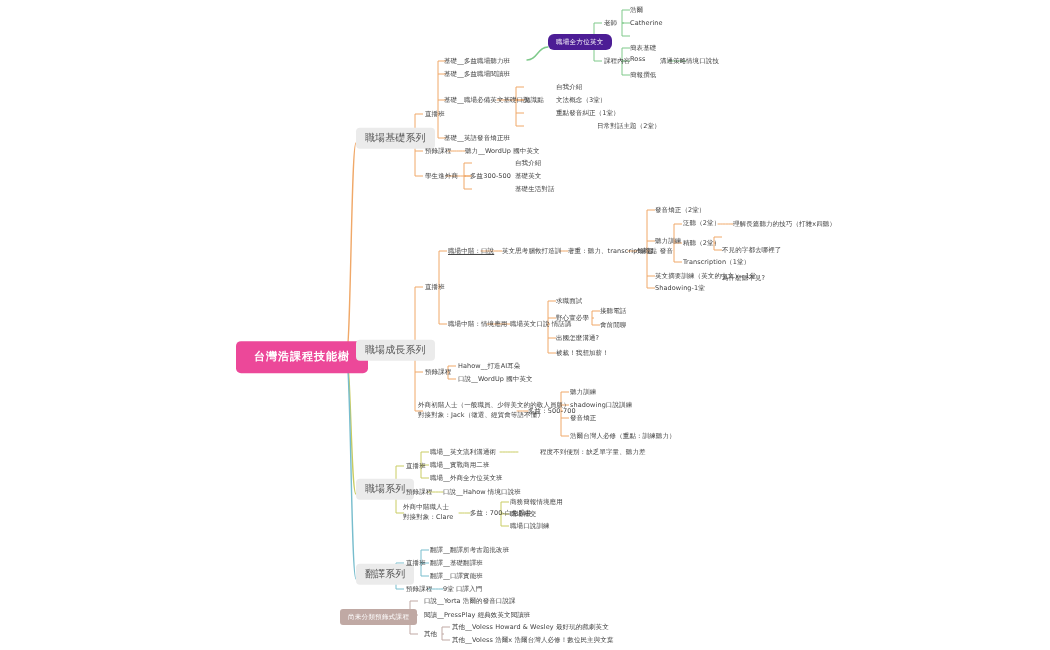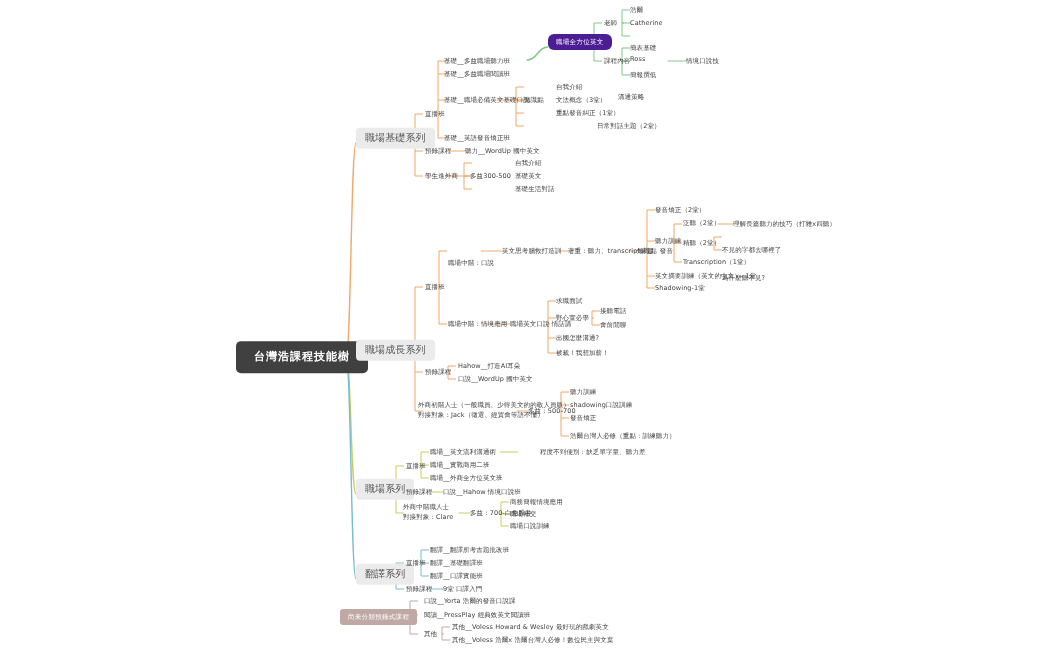--- a/index.html
+++ b/index.html
@@ -21,21 +21,21 @@
   .node.pill{
     padding:4px 9px;
     border-radius:4px;
     white-space:pre;
     font-size:10px;
     color:#555;
     background:#ebebeb;
   }
   .root{
     padding:9px 18px;border-radius:5px;
-    background:#404040;color:#ffffff;
+    background:#ec4899;color:#ffffff;
     font-size:11px;font-weight:bold;letter-spacing:1px;text-align:center;
   }
   .green{
     background:#4c1d95;color:#ffffff;padding:4px 8px;border-radius:6px;
     font-size:6.5px;letter-spacing:.3px;
   }
   .brown{
     background:#c0a9a4;color:#ffffff;padding:4px 8px;border-radius:3px;
     font-size:6.5px;letter-spacing:.3px;
   }
@@ -113,28 +113,28 @@
 <div class="node" style="left:515px;top:176px;">基礎英文</div>
 <div class="node" style="left:515px;top:189px;">基礎生活對話</div>
 
 <div class="node green" style="left:548px;top:42px;">職場全方位英文</div>
 <div class="node" style="left:604px;top:23px;">老師</div>
 <div class="node" style="left:630px;top:10px;">浩爾</div>
 <div class="node" style="left:630px;top:23px;">Catherine</div>
 <div class="node" style="left:630px;top:36px;margin-top:23px;">Ross</div>
 <div class="node" style="left:604px;top:61px;">課程內容</div>
 <div class="node" style="left:630px;top:48px;">簡表基礎</div>
-<div class="node" style="left:618px;top:61px;margin-top:36px;">溝通策略</div>
+<div class="node" style="left:660px;top:61px;">溝通策略</div>
 <div class="node" style="left:686px;top:61px;">情境口說技</div>
 <div class="node" style="left:630px;top:75px;">簡報撰低</div>
 
 <div class="node pill" style="left:356px;top:350px;">職場成長系列</div>
 
 <div class="node" style="left:425px;top:287px;">直播班</div>
-<div class="node" style="left:448px;top:263px;">職場中階：口說</div>
+<div class="node" style="left:448px;top:251px;text-decoration:underline;">職場中階：口說</div>
 <div class="node" style="left:502px;top:251px;">英文思考腦救打造訓</div>
 <div class="node" style="left:568px;top:251px;">著重：聽力、transcript練習、發音</div>
 <div class="node" style="left:637px;top:251px;">知識點</div>
 
 <div class="node" style="left:655px;top:210px;">發音矯正（2堂）</div>
 <div class="node" style="left:655px;top:241px;">聽力訓練</div>
 <div class="node" style="left:683px;top:223px;">泛聽（2堂）</div>
 <div class="node" style="left:733px;top:224px;">理解長篇聽力的技巧（打雜x四聽）</div>
 <div class="node" style="left:683px;top:243px;">精聽（2堂）</div>
 <div class="node" style="left:722px;top:237px;margin-top:41px;">為什麼聽不見?</div>

